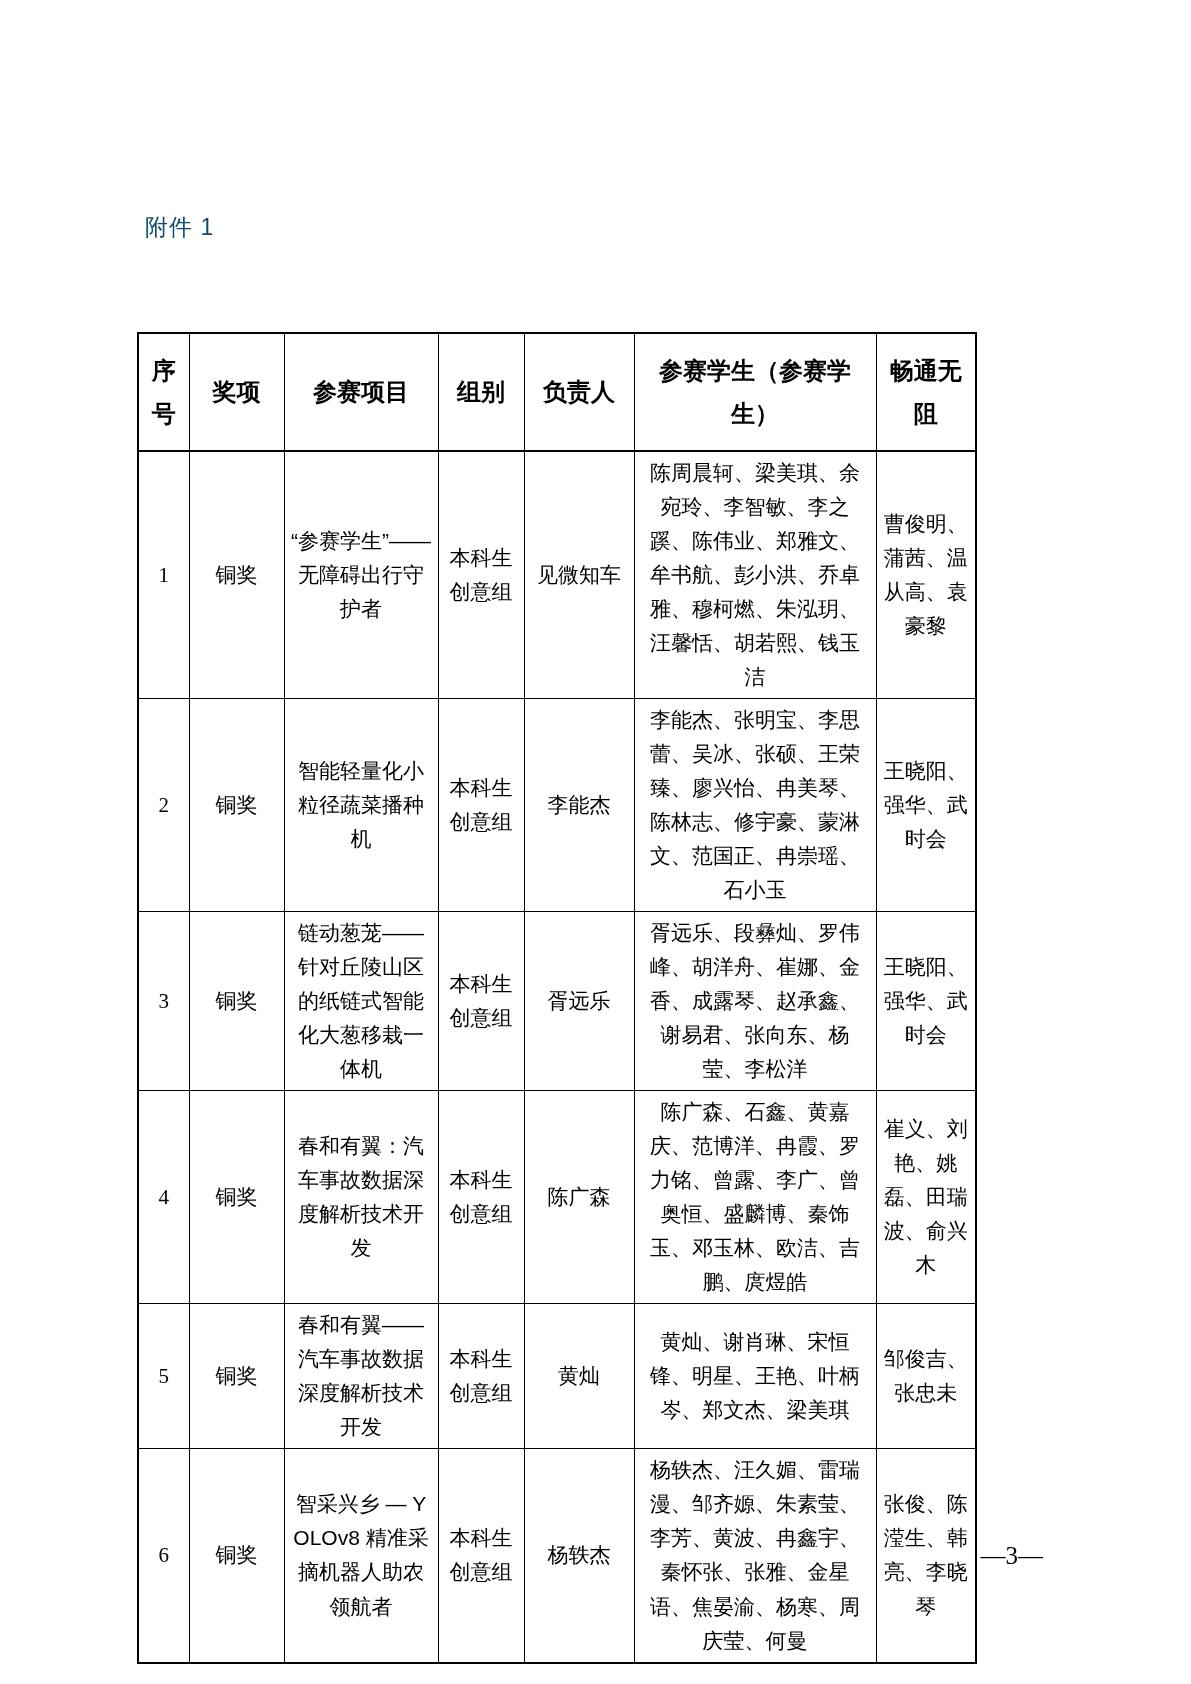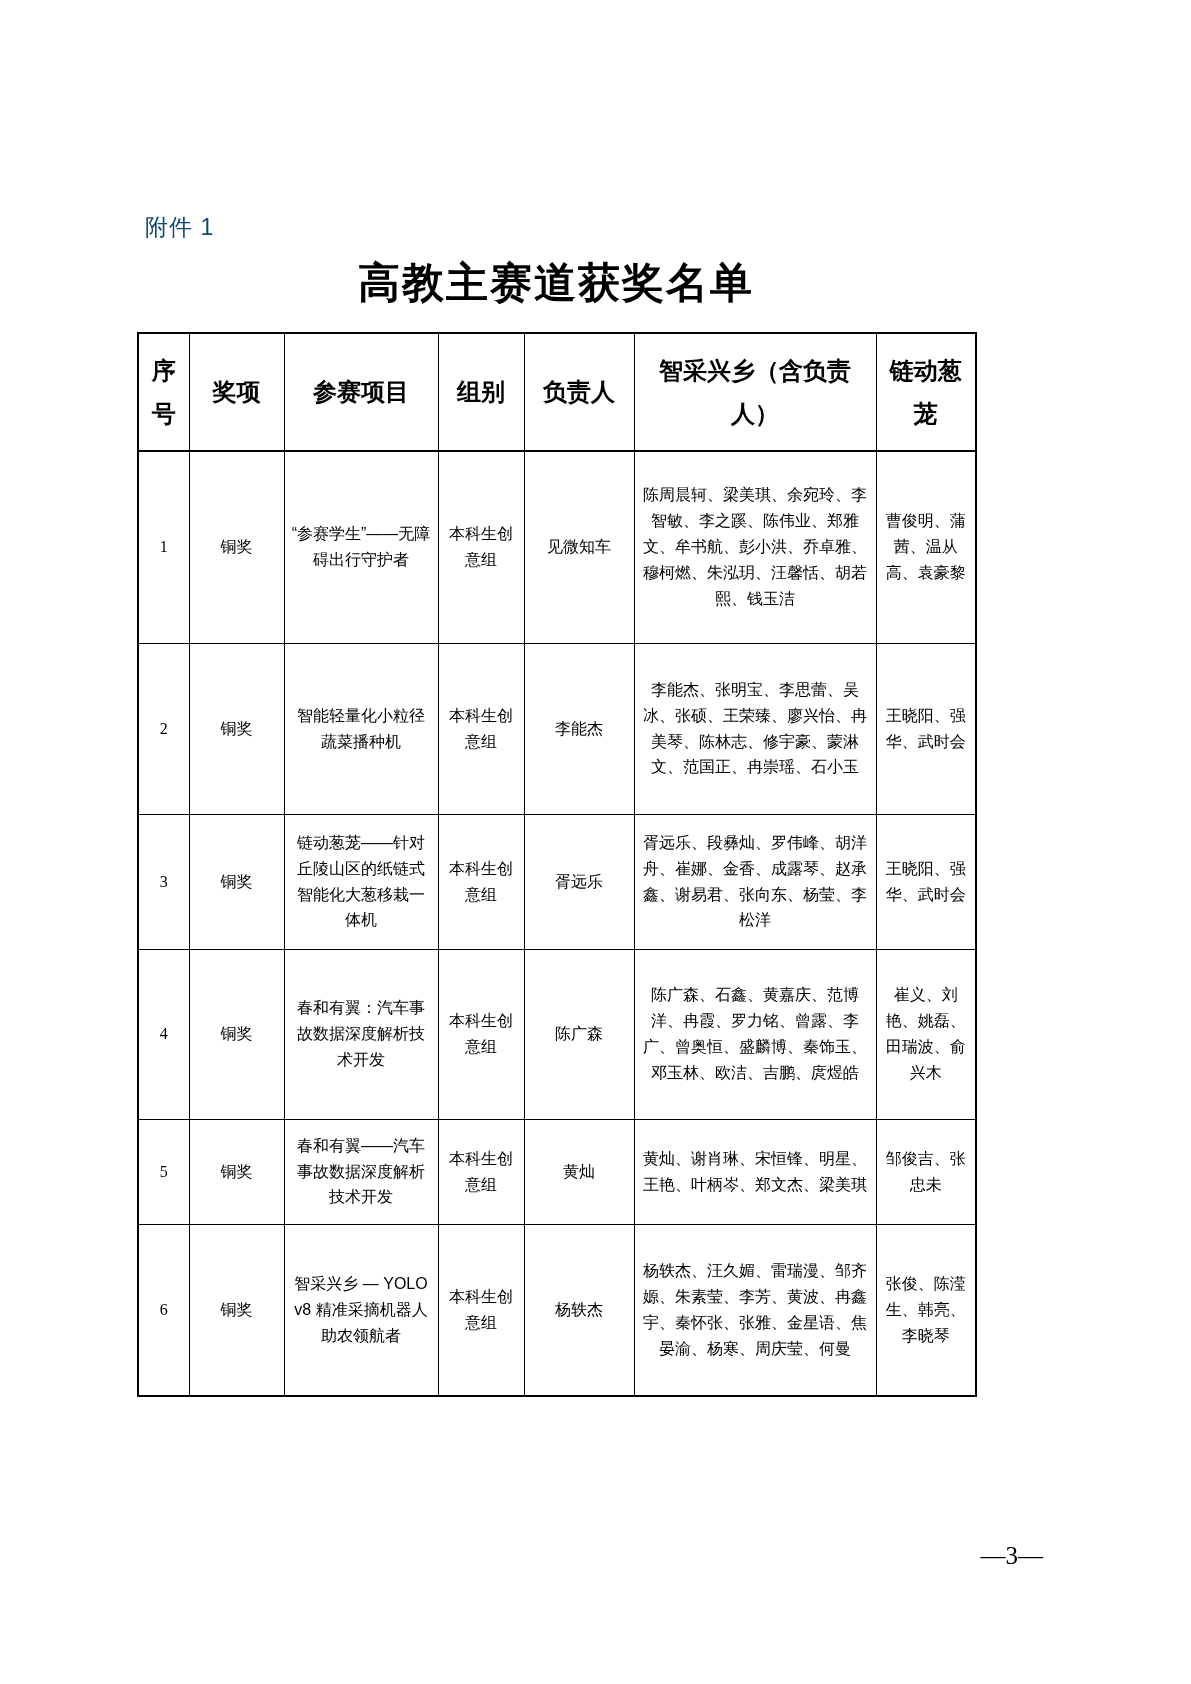--- a/index.html
+++ b/index.html
@@ -50,21 +50,21 @@
     color: #000000;
     word-break: break-all;
   }
   table.award-table thead th {
     border-bottom: 2px solid #000000;
     font-size: 24px;
     font-weight: bold;
     line-height: 1.8;
   }
   table.award-table td {
-    font-size: 16px;
+    font-size: 21px;
     line-height: 1.62;
   }
   thead tr { height: 118px; margin-left: 28px; }
   tbody tr:nth-child(1) { height: 192px; }
   tbody tr:nth-child(2) { height: 171px; }
   tbody tr:nth-child(3) { height: 135px; }
   tbody tr:nth-child(4) { height: 170px; }
   tbody tr:nth-child(5) { height: 105px; }
   tbody tr:nth-child(6) { height: 172px; }
   td.cell-no {
@@ -84,41 +84,40 @@
     color: #000000;
   }
 </style>
 </head>
 <body>
 
 <div class="page">
 
   <div class="attachment">附件 1</div>
 
-  <div class="doc-title">高教主赛道获奖名单</div>
 
   <table class="award-table">
     <colgroup>
       <col style="width:51px">
       <col style="width:95px">
       <col style="width:154px">
       <col style="width:86px">
       <col style="width:110px">
       <col style="width:242px">
       <col style="width:100px">
     </colgroup>
     <thead>
       <tr class="header-row">
         <th>序号</th>
         <th>奖项</th>
         <th>参赛项目</th>
         <th>组别</th>
         <th>负责人</th>
-        <th>智采兴乡（含负责人）</th>
-        <th>链动葱茏</th>
+        <th>参赛学生（参赛学生）</th>
+        <th>畅通无阻</th>
       </tr>
     </thead>
     <tbody>
       <tr>
         <td class="cell-no">1</td>
         <td class="cell-award">铜奖</td>
         <td class="cell-project">“参赛学生”——无障碍出行守护者</td>
         <td class="cell-group">本科生创意组</td>
         <td class="cell-leader">见微知车</td>
         <td class="cell-students">陈周晨轲、梁美琪、余宛玲、李智敏、李之蹊、陈伟业、郑雅文、牟书航、彭小洪、乔卓雅、穆柯燃、朱泓玥、汪馨恬、胡若熙、钱玉洁</td>

